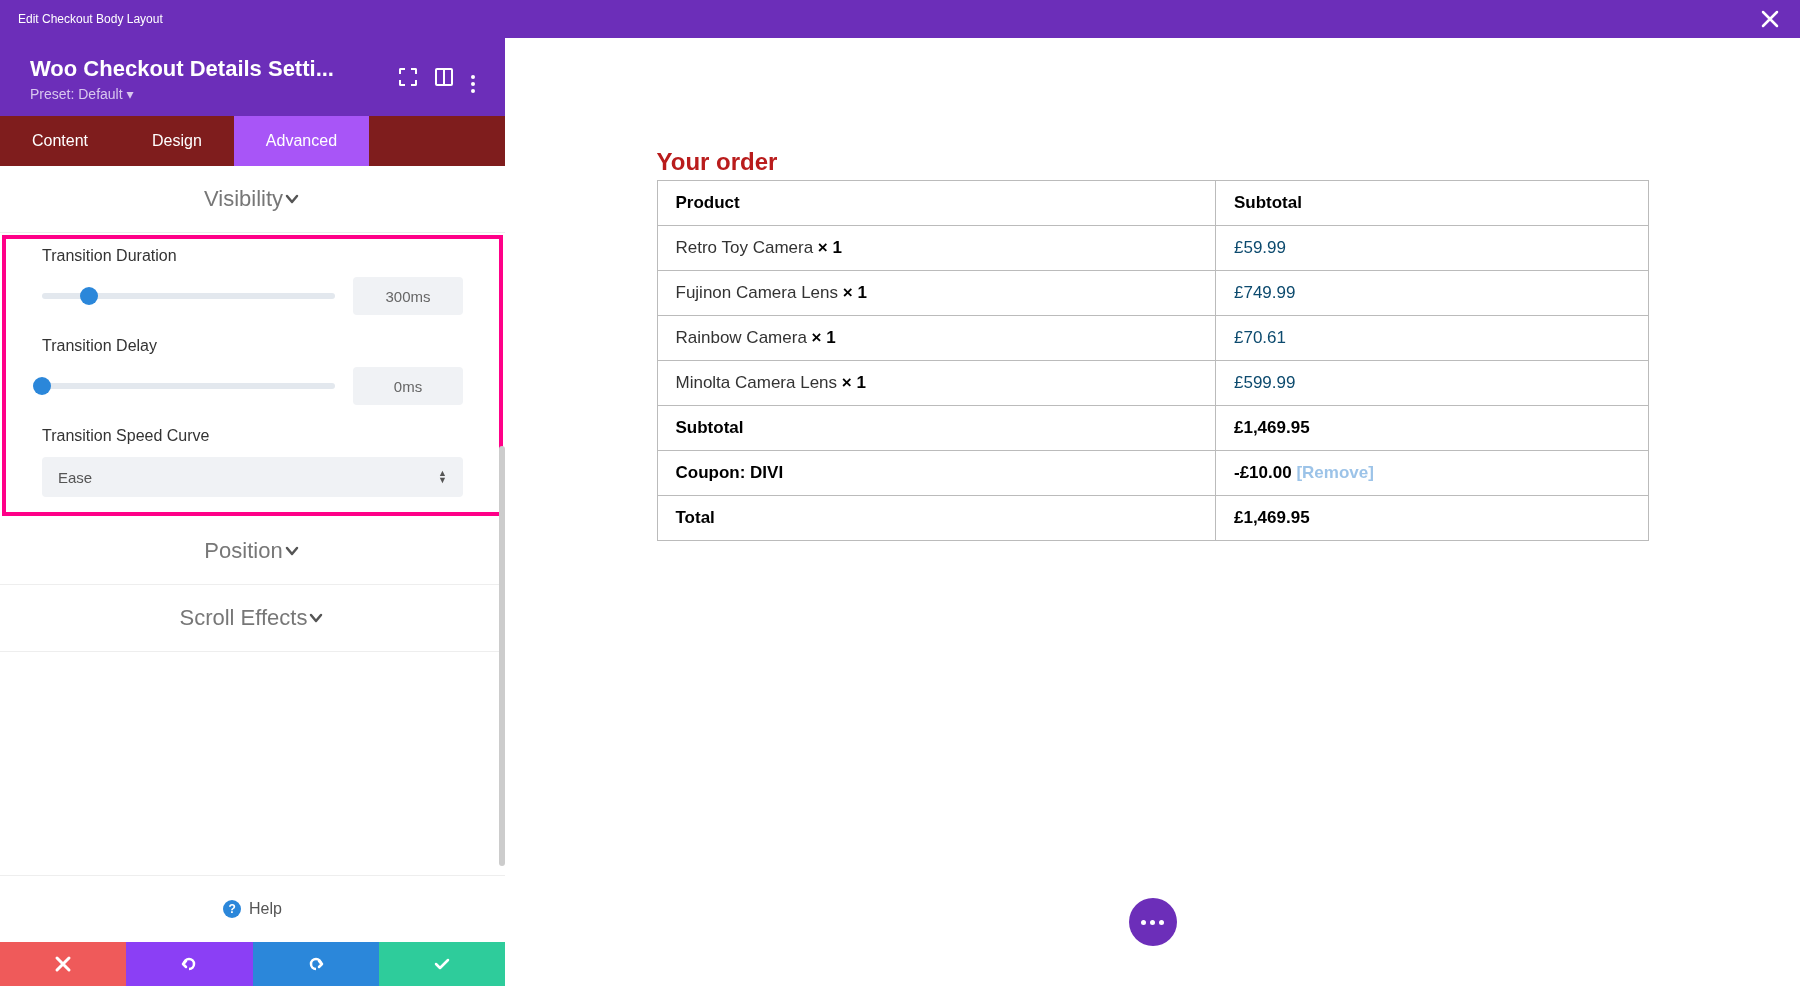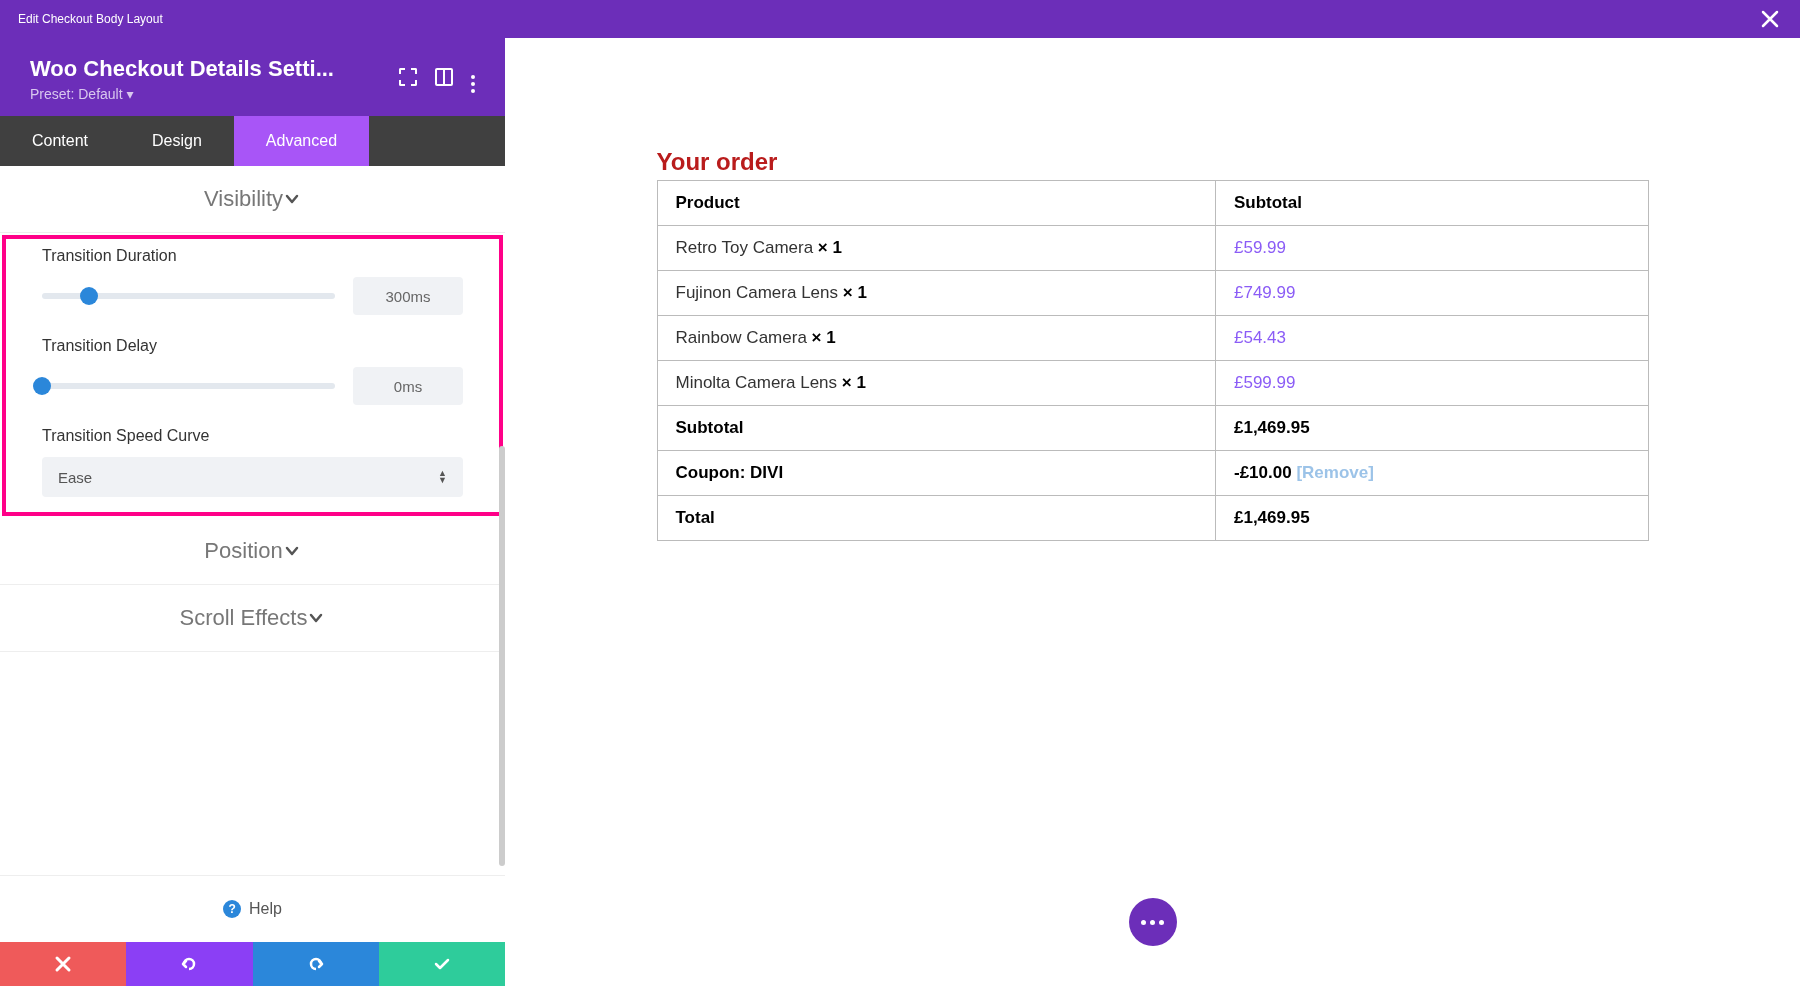--- a/index.html
+++ b/index.html
@@ -74,21 +74,21 @@
     }
     .sidebar-header-icons {
       display: flex;
       gap: 18px;
       align-items: center;
     }
     .sidebar-header-icons span {
       cursor: pointer;
     }
     .sidebar-tabs {
-      background: #404040;
+      background: #7f1d1d;
       display: flex;
       height: 50px;
     }
     .sidebar-tab {
       padding: 0 32px;
       color: #fff;
       font-size: 16px;
       display: flex;
       align-items: center;
       cursor: pointer;
@@ -269,21 +269,21 @@
     .order-table th {
       font-weight: 700;
     }
     .order-table .product-name {
       color: #333;
     }
     .order-table .qty {
       font-weight: 700;
     }
     .order-table .subtotal-val {
-      color: #8b5cf6;
+      color: #0c4a6e;
     }
     .bold { font-weight: 700; }
     .remove-link {
       color: #9cc3e8;
       font-weight: 700;
     }
     .fab {
       position: absolute;
       bottom: 40px;
       left: 50%;
@@ -506,21 +506,21 @@
             <tr>
               <td><span class="product-name">Retro Toy Camera  </span><span class="qty">× 1</span></td>
               <td class="subtotal-val">£59.99</td>
             </tr>
             <tr>
               <td><span class="product-name">Fujinon Camera Lens  </span><span class="qty">× 1</span></td>
               <td class="subtotal-val">£749.99</td>
             </tr>
             <tr>
               <td><span class="product-name">Rainbow Camera  </span><span class="qty">× 1</span></td>
-              <td class="subtotal-val">£54.43</td>
+              <td class="subtotal-val">£70.61</td>
             </tr>
             <tr>
               <td><span class="product-name">Minolta Camera Lens  </span><span class="qty">× 1</span></td>
               <td class="subtotal-val">£599.99</td>
             </tr>
           </tbody>
         <tfoot>
           <tr>
             <td class="bold">Subtotal</td>
             <td class="bold">£1,469.95</td>

